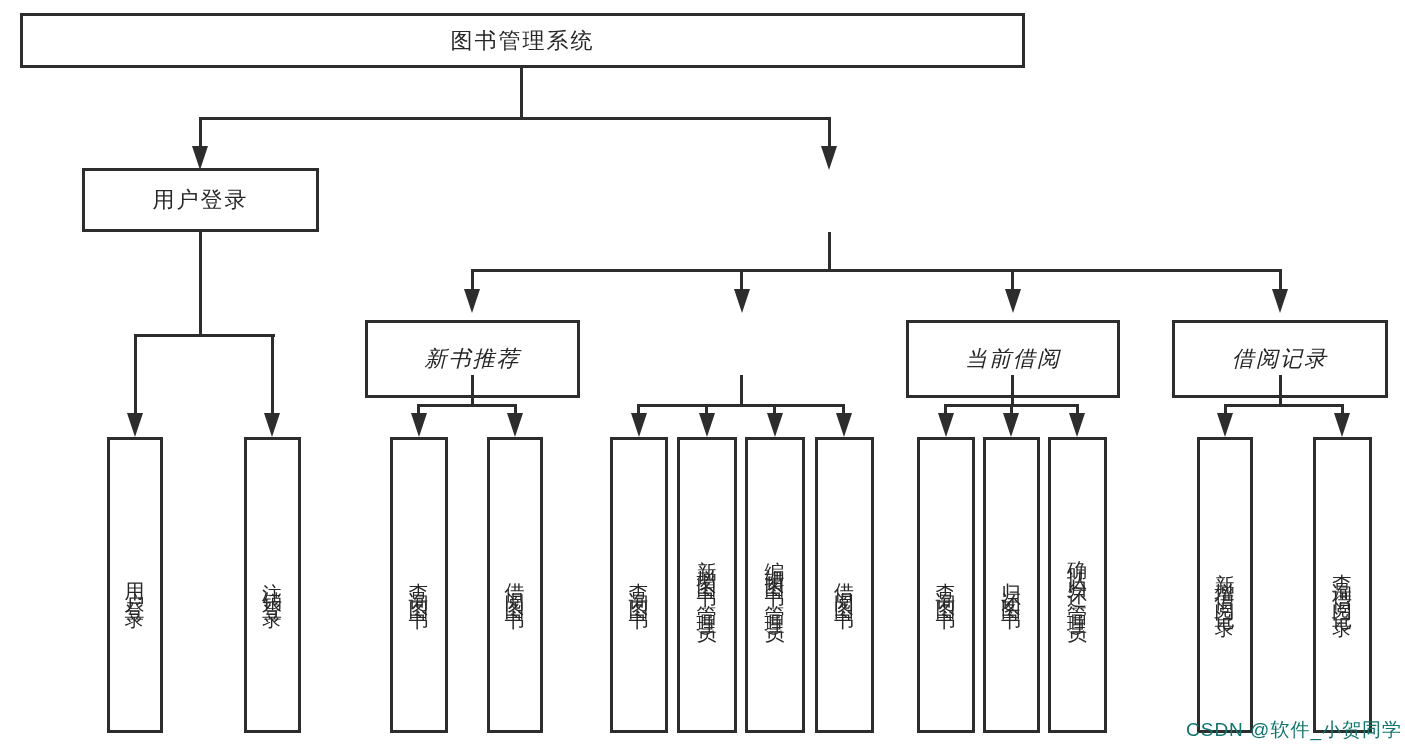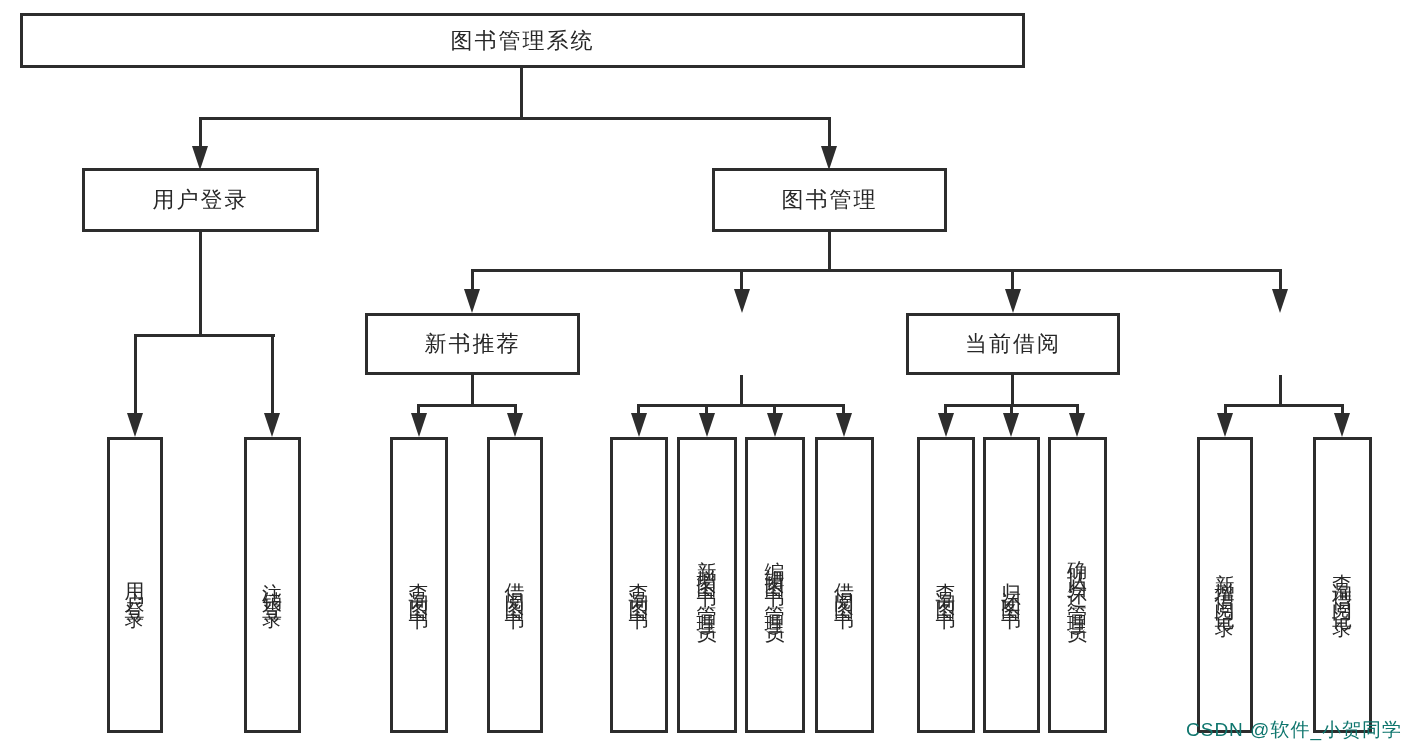--- a/index.html
+++ b/index.html
@@ -11,21 +11,21 @@
     position:absolute; box-sizing:border-box; background:#ffffff;
     border:3px solid #2d2d2d; color:#272727;
     display:flex; align-items:center; justify-content:center;
   }
   .box.h { font-size:22px; letter-spacing:2px; white-space:nowrap; }
   .box.v span.vtext {
     writing-mode:vertical-rl; text-orientation:mixed;
     font-size:20px; letter-spacing:9px; line-height:1;
   }
   .l2   { top:168px; height:64px; }
-  .l3   { top:313px; height:62px; }
+  .l3   { top:320px; height:78px;font-style:italic; }
   .leaf { top:437px; height:296px; }
   .line { position:absolute; background:#2d2d2d; }
   .arrow {
     position:absolute; width:0; height:0;
     border-left:8px solid transparent; border-right:8px solid transparent;
     border-top:24px solid #2d2d2d;
   }
   .watermark {
     position:absolute; left:1186px; top:717px; z-index:5;
     font-size:19px; color:#0f766e; letter-spacing:1px; white-space:nowrap;
@@ -36,29 +36,29 @@
 
 <div class="canvas">
 
   <div class="box h" style="left:20px; top:13px; width:1005px; height:55px;text-align:right;">
     <span>图书管理系统</span>
   </div>
 
   <div class="box h l2" style="left:82px; width:237px;">
     <span>用户登录</span>
   </div>
-  <div class="box h l2" style="left:712px; width:235px;">
-    <span>图书管理</span>
-  </div>
 
   <div class="box h l3" style="left:365px; width:215px;">
     <span>新书推荐</span>
   </div>
   <div class="box h l3" style="left:906px; width:214px;">
     <span>当前借阅</span>
+  </div>
+  <div class="box h l3" style="left:1172px; width:216px;">
+    <span>借阅记录</span>
   </div>
 
   <div class="box v leaf" style="left:107px; width:56px;">
     <span class="vtext">用户登录</span>
   </div>
   <div class="box v leaf" style="left:244px; width:57px;">
     <span class="vtext">注销登录</span>
   </div>
 
   <div class="box v leaf" style="left:390px; width:58px;">

